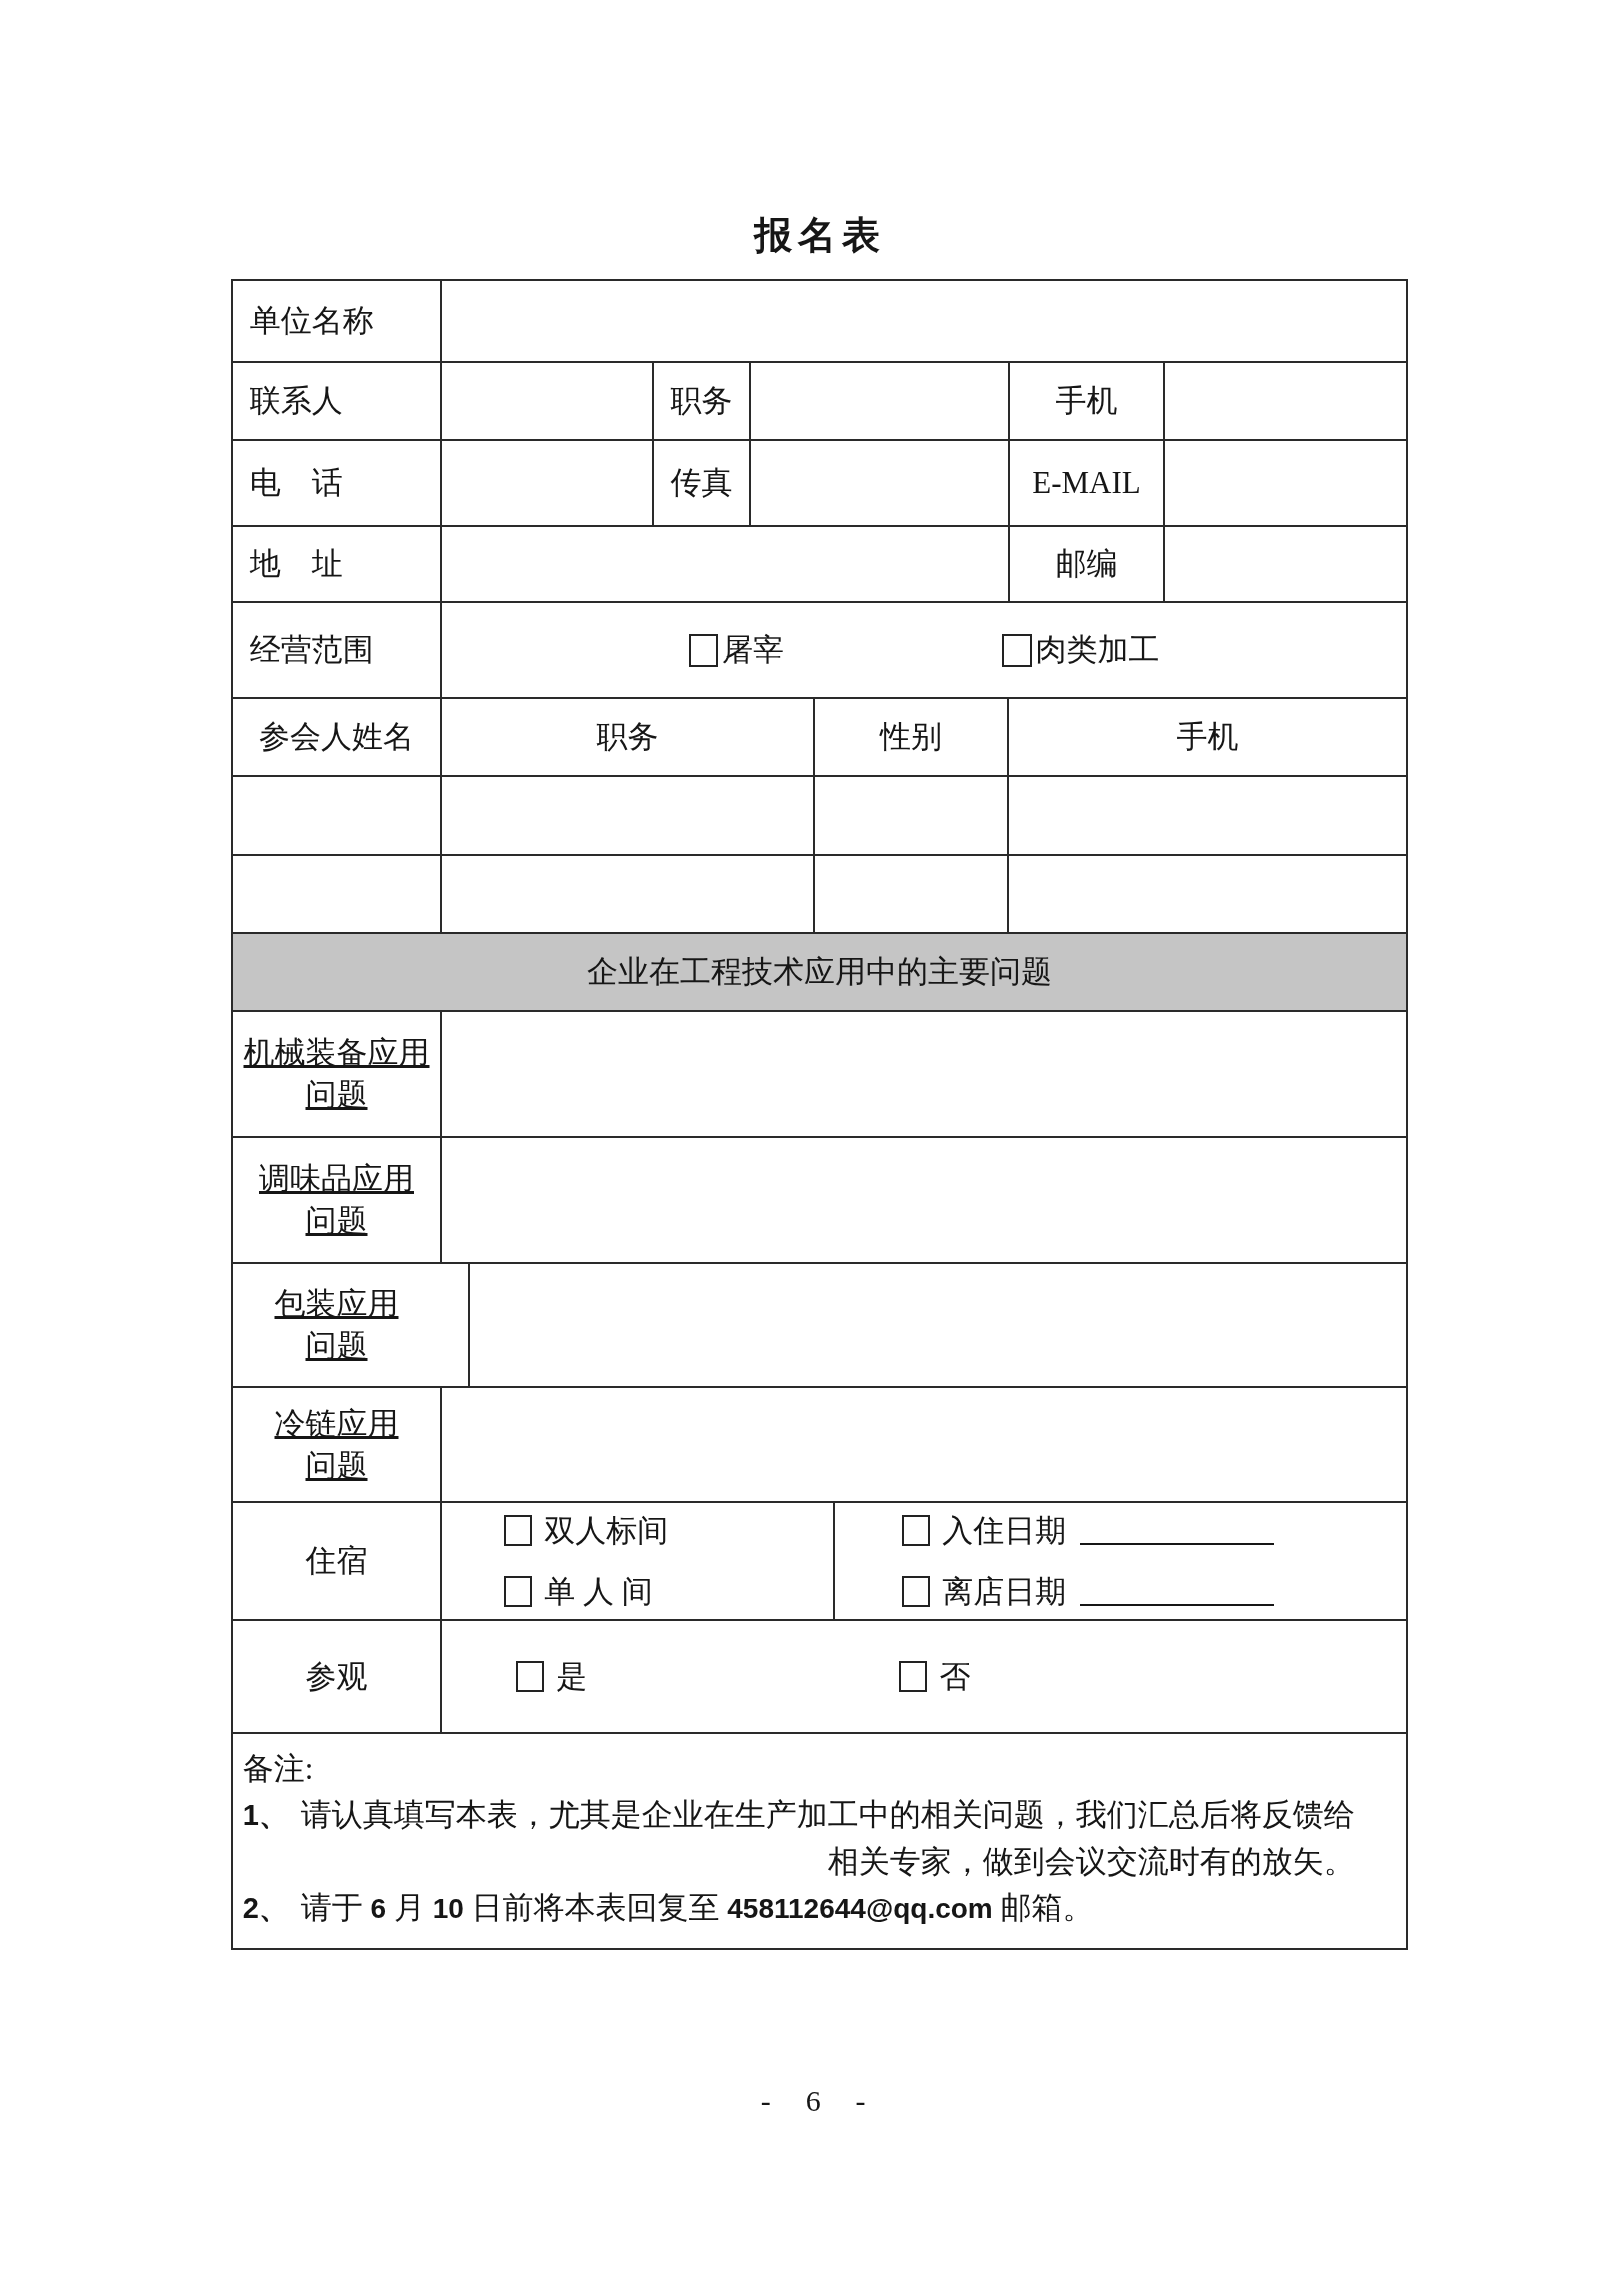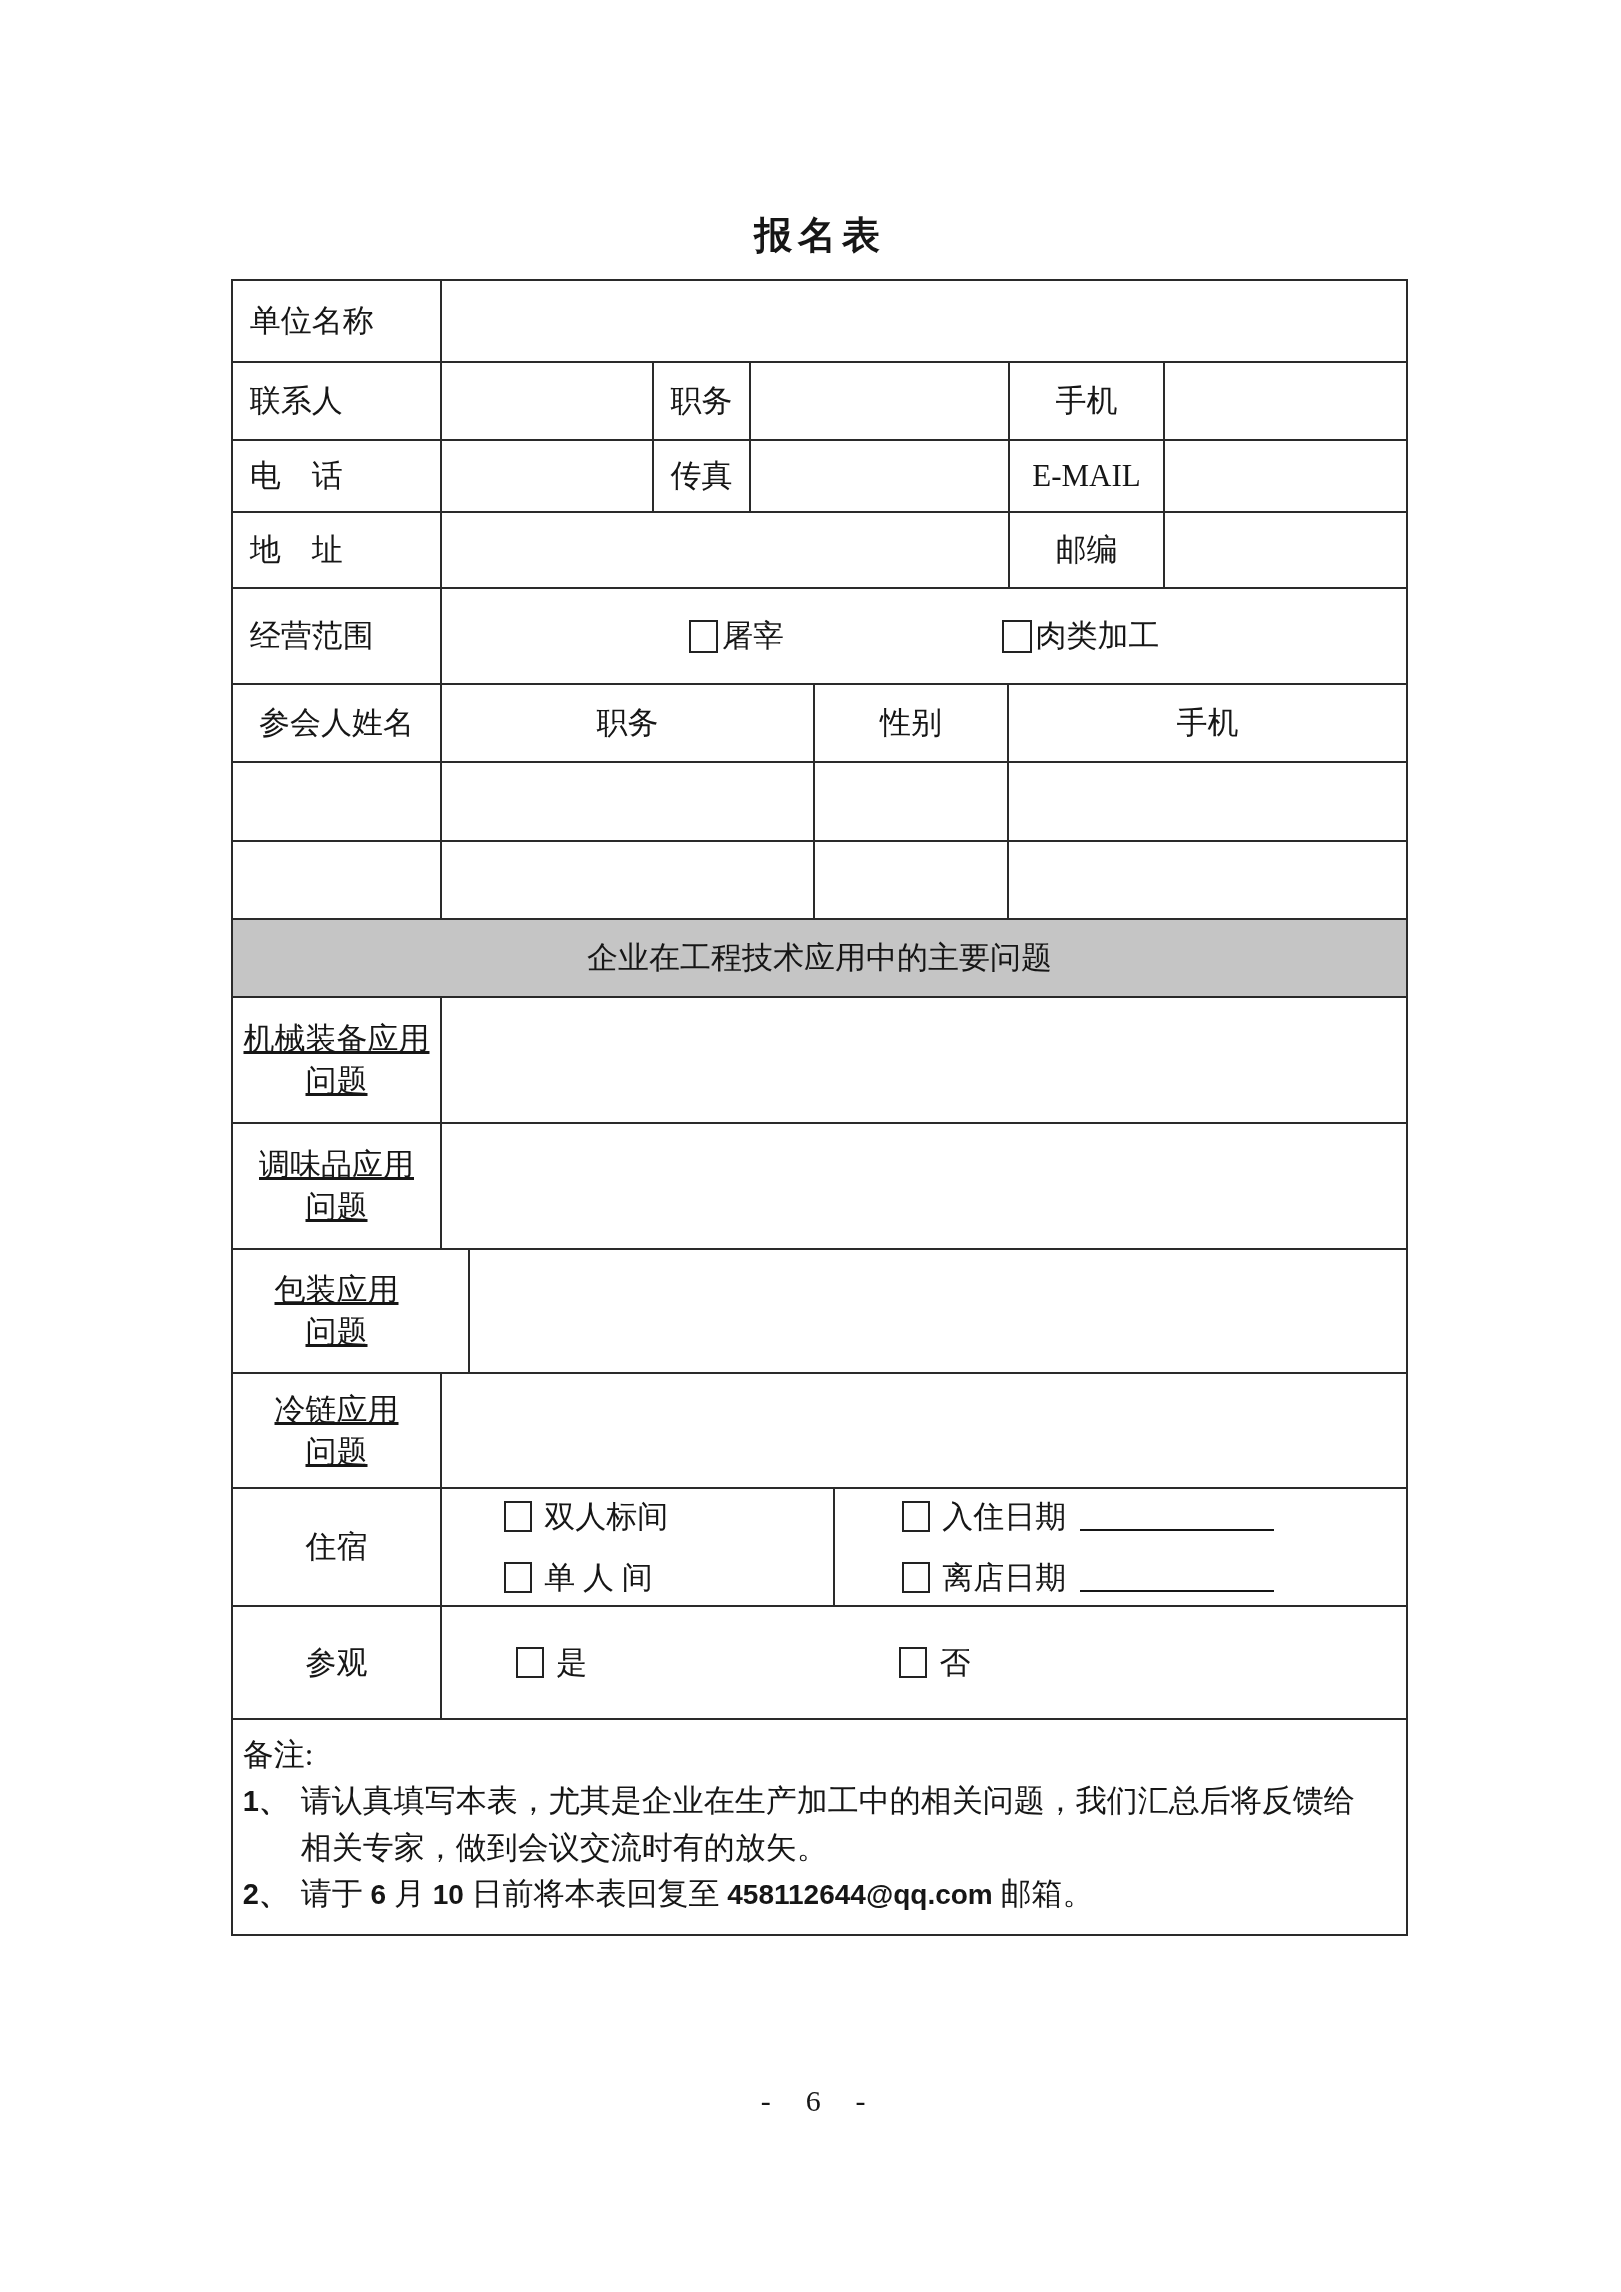--- a/index.html
+++ b/index.html
@@ -104,21 +104,21 @@
   }
   .note-title { font-size: 31px; }
   .note-item  { display: flex; align-items: flex-start; font-size: 31px; }
   .note-num   {
     flex: 0 0 58px;
     font-family: "Liberation Sans", sans-serif;
     font-weight: bold;
     font-size: 29px;
     padding-top: 2px;
   }
-  .note-text  { max-width: 1054px; }
+  .note-text  { max-width: 1054px; text-align: right; }
   .seg-b {
     font-family: "Liberation Sans", sans-serif;
     font-weight: bold;
     font-size: 28px;
   }
   .footer {
     position: absolute;
     top: 2084px;
     left: 0;
     width: 100%;
@@ -143,21 +143,21 @@
 
     <div class="row" style="height:78px; grid-template-columns:207px 212px 97px 259px 155px 1fr;">
       <div class="cell label-left">联系人</div>
       <div class="cell"></div>
       <div class="cell label-center">职务</div>
       <div class="cell"></div>
       <div class="cell label-center">手机</div>
       <div class="cell"></div>
     </div>
 
-    <div class="row" style="height:72px; grid-template-columns:207px 212px 97px 259px 155px 1fr;">
+    <div class="row" style="height:86px; grid-template-columns:207px 212px 97px 259px 155px 1fr;">
       <div class="cell label-left">电　话</div>
       <div class="cell"></div>
       <div class="cell label-center">传真</div>
       <div class="cell"></div>
       <div class="cell label-center">E-MAIL</div>
       <div class="cell"></div>
     </div>
 
     <div class="row" style="height:76px; grid-template-columns:207px 568px 155px 1fr;">
       <div class="cell label-left">地　址</div>

